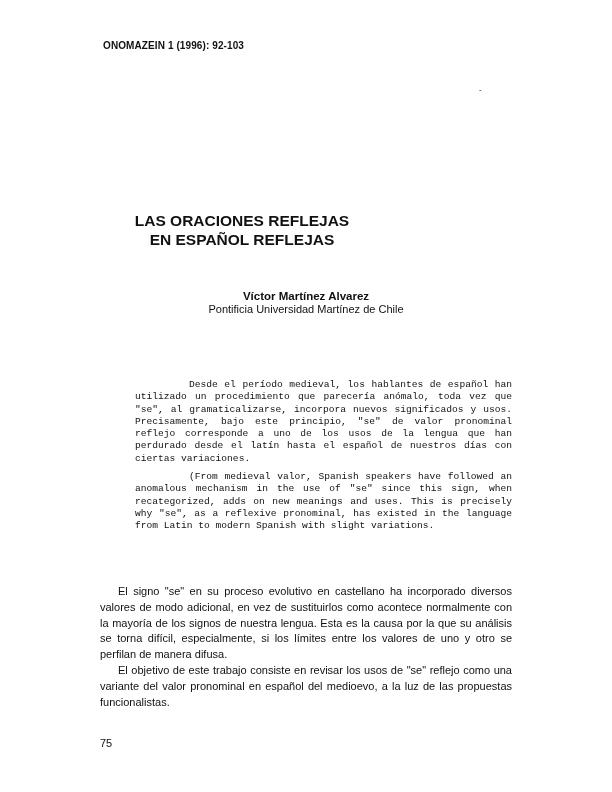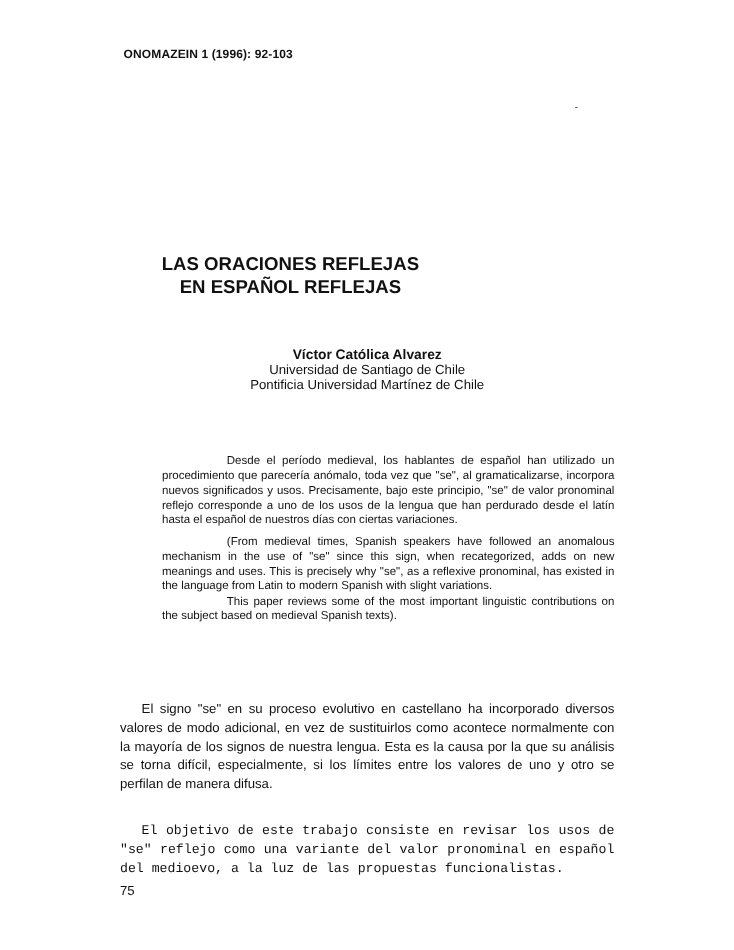--- a/index.html
+++ b/index.html
@@ -5,48 +5,46 @@
   html, body { margin: 0; padding: 0; background: #ffffff; }
   body { width: 612px; height: 792px; position: relative; overflow: hidden;
          font-family: "Liberation Sans", sans-serif; color: #111; }
   .abs { position: absolute; }
   .journal { left: 103px; top: 40px; font-size: 10px; font-weight: bold; letter-spacing: 0.1px; }
   .mark { left: 479px; top: 85px; font-size: 8px; }
   .title { left: 0; width: 484px; top: 211px; text-align: center; font-size: 15.5px; font-weight: bold; line-height: 19px; }
   .author { left: 0; width: 612px; top: 290px; text-align: center; font-size: 11px; line-height: 12.5px; }
   .author .name { font-weight: bold; font-size: 11.5px; }
   .abstract { left: 135px; width: 377px; top: 379px; font-size: 9.6px; line-height: 12.3px; text-align: justify; }
-  .abstract p { margin: 0; text-indent: 54px; }
+  .abstract p { margin: 0; text-indent: 54px; font-family: Liberation Mono, monospace; }
   .abstract p.gap { margin-top: 6px; }
   .body { left: 100px; width: 412px; top: 584px; font-size: 11px; line-height: 15.8px; text-align: justify; }
   .body p { margin: 0; text-indent: 18px; }
-  .body p + p { margin-top: 23px; font-family: Liberation Mono, monospace; }
+  .body p + p { margin-top: 0; }
   .pageno { left: 100px; top: 737px; font-size: 11px; }
 </style>
 </head>
 <body>
 
 <div class="abs journal">ONOMAZEIN 1 (1996): 92-103</div>
 <div class="abs mark">-</div>
 
 <div class="abs title">
   <div>LAS ORACIONES REFLEJAS</div>
   <div>EN ESPAÑOL REFLEJAS</div>
 </div>
 
 <div class="abs author">
-  <div class="name">Víctor Católica Alvarez</div>
-  <div>Universidad de Santiago de Chile</div>
+  <div class="name">Víctor Martínez Alvarez</div>
   <div>Pontificia Universidad Martínez de Chile</div>
 </div>
 
 <div class="abs abstract">
   <p>Desde el período medieval, los hablantes de español han utilizado un procedimiento que parecería anómalo, toda vez que "se", al gramaticalizarse, incorpora nuevos significados y usos. Precisamente, bajo este principio, "se" de valor pronominal reflejo corresponde a uno de los usos de la lengua que han perdurado desde el latín hasta el español de nuestros días con ciertas variaciones.</p>
-  <p class="gap">(From medieval times, Spanish speakers have followed an anomalous mechanism in the use of "se" since this sign, when recategorized, adds on new meanings and uses. This is precisely why "se", as a reflexive pronominal, has existed in the language from Latin to modern Spanish with slight variations.</p>
-  <p>This paper reviews some of the most important linguistic contributions on the subject based on medieval Spanish texts).</p>
+  <p class="gap">(From medieval valor, Spanish speakers have followed an anomalous mechanism in the use of "se" since this sign, when recategorized, adds on new meanings and uses. This is precisely why "se", as a reflexive pronominal, has existed in the language from Latin to modern Spanish with slight variations.</p>
 </div>
 
 <div class="abs body">
   <p>El signo "se" en su proceso evolutivo en castellano ha incorporado diversos valores de modo adicional, en vez de sustituirlos como acontece normalmente con la mayoría de los signos de nuestra lengua. Esta es la causa por la que su análisis se torna difícil, especialmente, si los límites entre los valores de uno y otro se perfilan de manera difusa.</p>
   <p>El objetivo de este trabajo consiste en revisar los usos de "se" reflejo como una variante del valor pronominal en español del medioevo, a la luz de las propuestas funcionalistas.</p>
 </div>
 
 <div class="abs pageno">75</div>
 
 </body></html>

